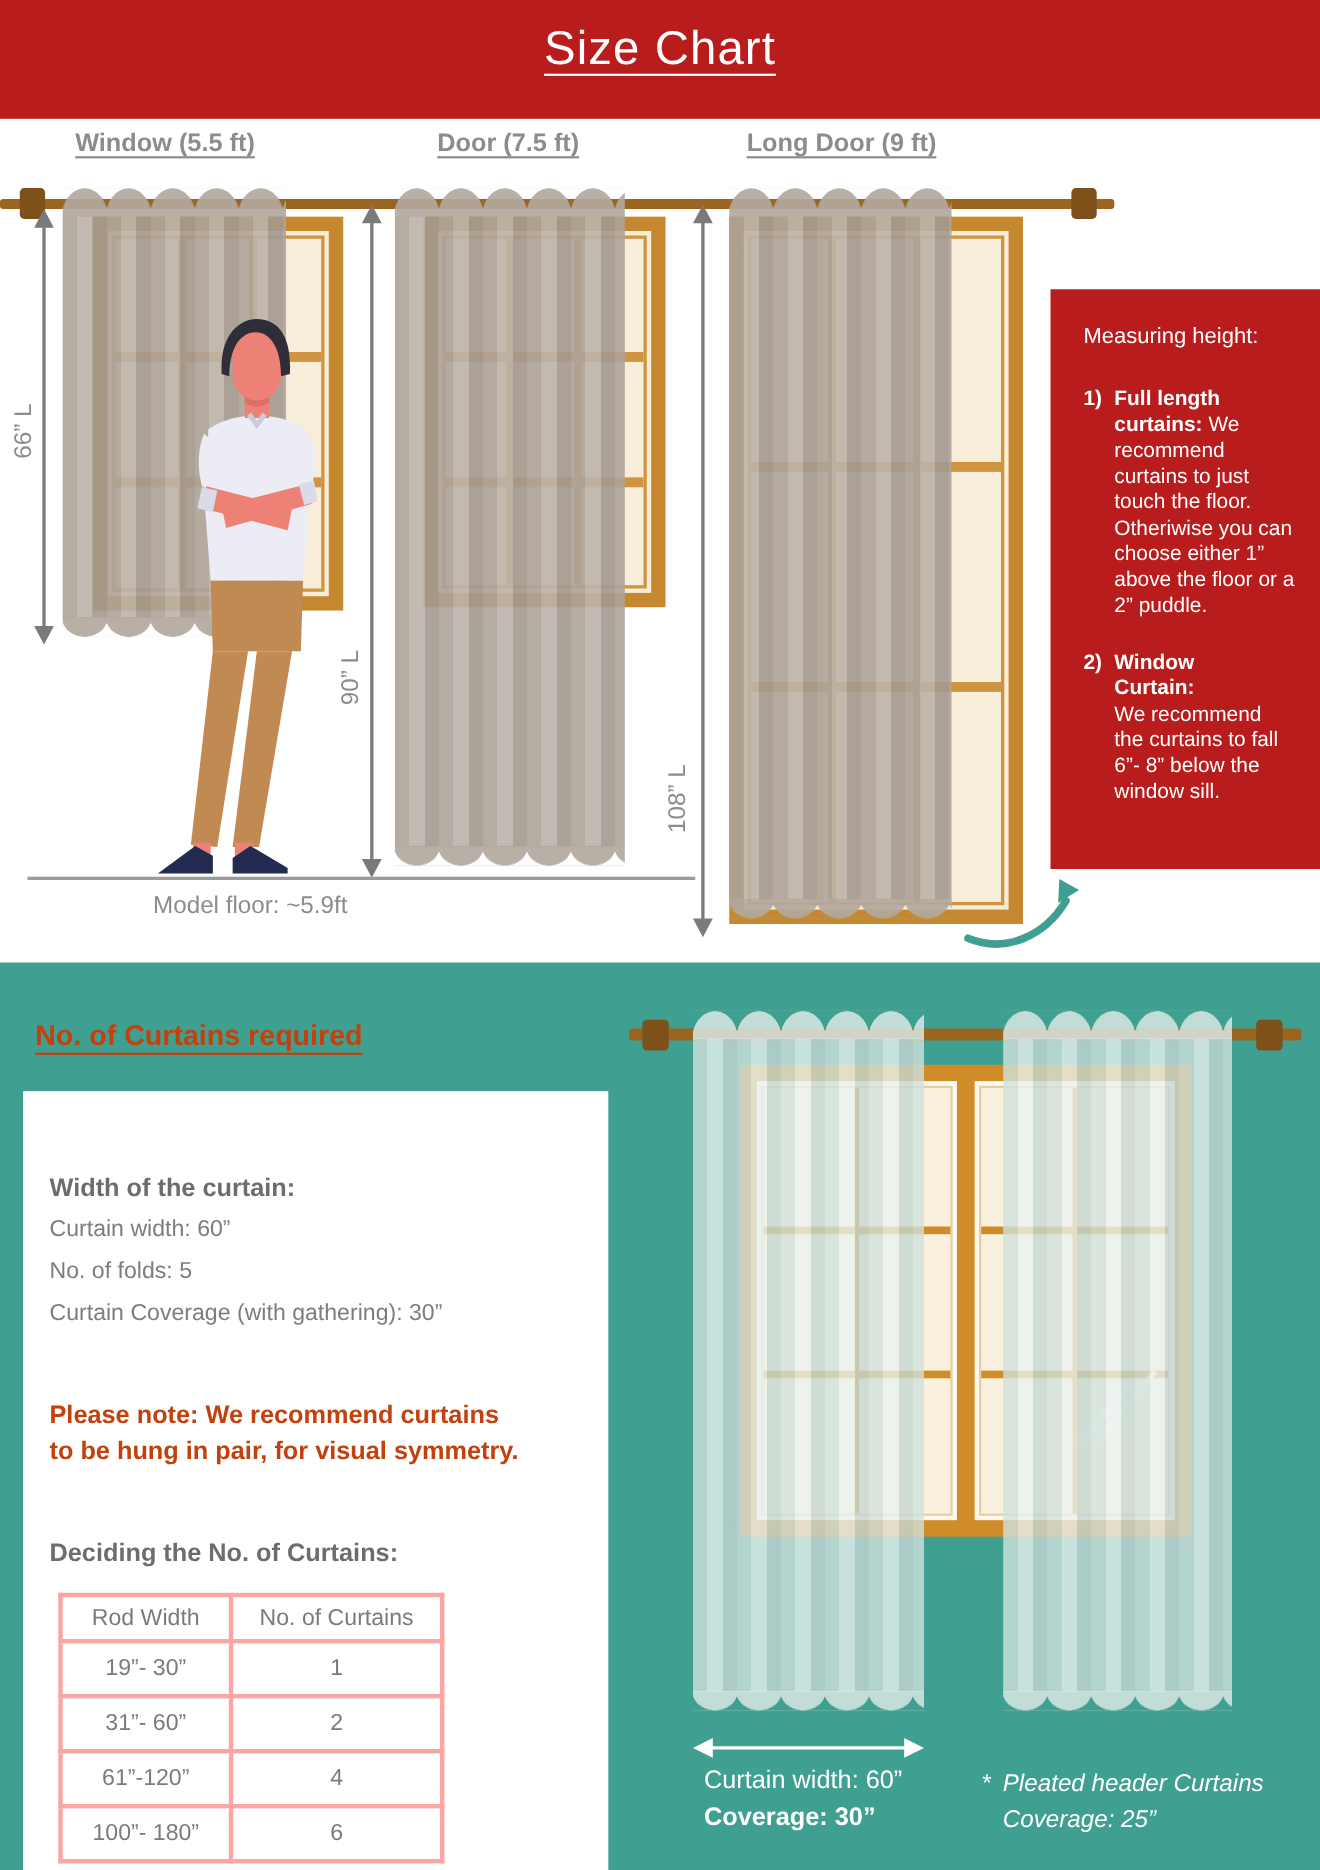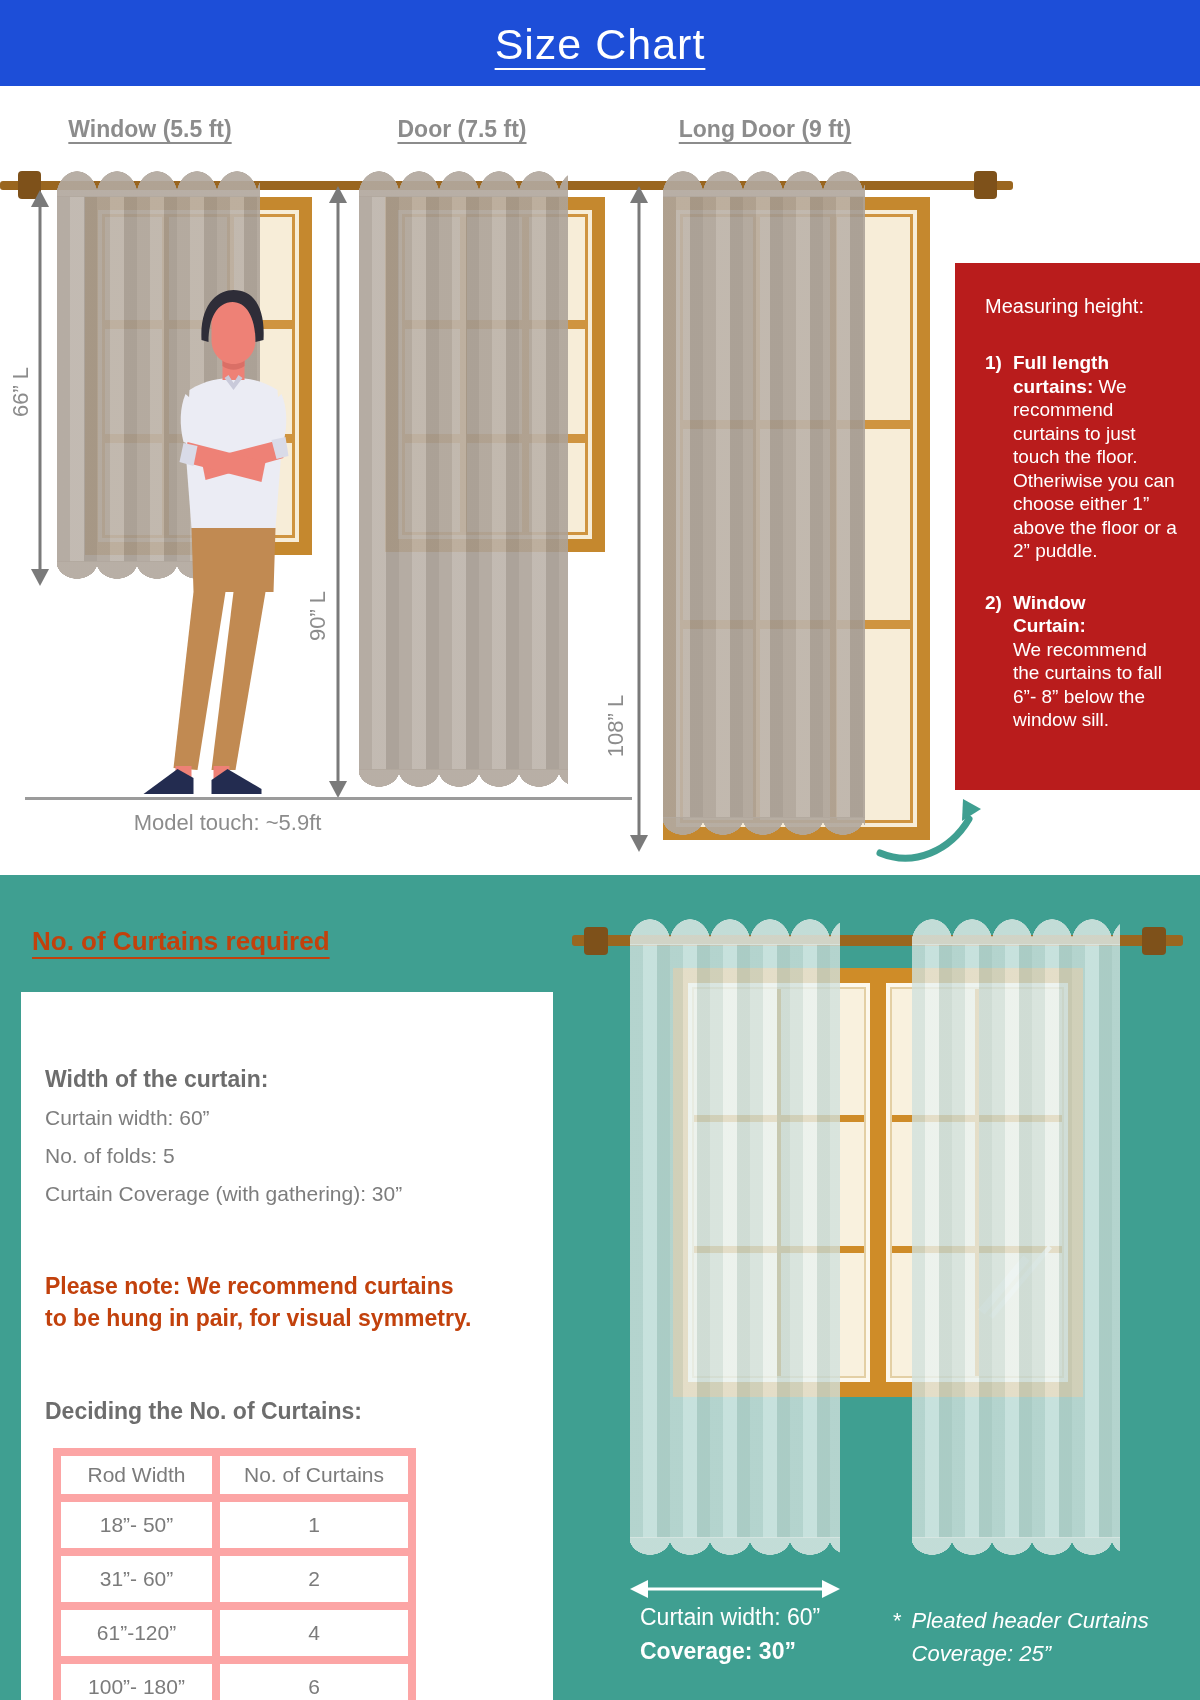--- a/index.html
+++ b/index.html
@@ -1,20 +1,20 @@
 <!DOCTYPE html>
 <html><head>
 <meta charset="utf-8">
 <style>
   html,body{margin:0;padding:0;background:#ffffff;}
   #stage{position:relative;width:1200px;height:1700px;overflow:hidden;
          font-family:"Liberation Sans",sans-serif;background:#ffffff;}
 
   
-  .band-top{position:absolute;left:0;top:0;width:1200px;height:86px;background:#1d4ed8;}
+  .band-top{position:absolute;left:0;top:0;width:1200px;height:108px;background:#b91c1c;}
   .band-bottom{position:absolute;left:0;top:875px;width:1200px;height:825px;background:#3f9f91;}
   .page-title{position:absolute;left:0;top:20px;width:100%;text-align:center;
       color:#ffffff;font-size:43px;font-weight:500;letter-spacing:1px;
       text-decoration:underline;text-underline-offset:9px;text-decoration-thickness:2px;}
 
   
   .col-label{position:absolute;top:116px;width:230px;text-align:center;color:#8c8c8c;
       font-size:23px;font-weight:bold;text-decoration:underline;text-underline-offset:5px;}
   .cl1{left:35px;} .cl2{left:347px;} .cl3{left:650px;}
 
@@ -87,21 +87,21 @@
   
   .b-heading{position:absolute;left:32px;top:926px;color:#c2410c;font-size:26px;font-weight:bold;
       text-decoration:underline;text-underline-offset:7px;text-decoration-thickness:2px;}
   .card{position:absolute;left:21px;top:992px;width:532px;height:708px;background:#ffffff;}
   .card-h{position:absolute;left:45px;color:#6d6d6d;font-size:23px;font-weight:bold;}
   .spec{position:absolute;left:45px;color:#7d7d7d;font-size:21px;}
   .note{position:absolute;left:45px;top:1270px;width:430px;color:#c2410c;
       font-size:23px;font-weight:bold;line-height:32px;}
   .ctable{position:absolute;left:53px;top:1448px;border-collapse:collapse;
       color:#7b7b7b;font-size:21px;}
-  .ctable th,.ctable td{border:8px solid #fca5a5;text-align:center;font-weight:normal;}
+  .ctable th,.ctable td{border:4px solid #fca5a5;text-align:center;font-weight:normal;}
   .ctable th{width:149px;height:36px;} .ctable th+th{width:186px;}
   .ctable td{height:44px;}
 
   
   .bwin{position:absolute;left:673px;top:968px;width:410px;height:429px;background:#cf8c28;}
   .panel{position:absolute;top:15px;bottom:15px;width:182px;background:#f9f1de;
      box-shadow:inset 0 0 0 4px #fdf8ec, inset 0 0 0 6px #e3cfa4;}
   .pl{left:15px;} .pr{right:15px;}
   .pmv{position:absolute;left:50%;margin-left:-2px;width:4px;top:6px;bottom:6px;background:#cf8c28;}
   .pmh{position:absolute;left:6px;right:6px;height:7px;background:#cf8c28;}
@@ -194,21 +194,21 @@
     <polygon points="48,153 62,156 58,176 44,172" fill="#d9dbe8"></polygon>
     <path d="M56,238 L140,238 L138,302 L58,302 Z" fill="#c18a52"></path>
     <path d="M58,302 L90,302 L62,480 L38,478 Z" fill="#c18a52"></path>
     <path d="M98,302 L130,302 L100,480 L76,480 Z" fill="#c18a52"></path>
     <rect x="40" y="476" width="16" height="14" fill="#ee8176"></rect>
     <rect x="78" y="476" width="16" height="14" fill="#ee8176"></rect>
     <path d="M8,504 L42,479 L58,488 L58,504 Z" fill="#232c50"></path>
     <path d="M76,504 L76,490 L92,479 L126,499 L126,504 Z" fill="#232c50"></path>
   </svg>
 
-  <div class="model-height">Model touch: ~5.9ft</div>
+  <div class="model-height">Model floor: ~5.9ft</div>
 
   <div class="mbox">
     <div class="mbox-title">Measuring height:</div>
     <div class="mitem">
       <span class="num">1)</span>
       <span class="body"><span class="bold">Full length curtains:</span><span class="rest"> We recommend curtains to just touch the floor. Otheriwise you can choose either 1” above the floor or a 2” puddle.</span></span>
     </div>
     <div class="mitem block-bold">
       <span class="num">2)</span>
       <span class="body">
@@ -237,21 +237,21 @@
 
   <table class="ctable">
     <thead>
       <tr>
         <th>Rod Width</th>
         <th>No. of Curtains</th>
       </tr>
     </thead>
     <tbody>
       <tr>
-        <td>18”- 50”</td>
+        <td>19”- 30”</td>
         <td>1</td>
       </tr>
       <tr>
         <td>31”- 60”</td>
         <td>2</td>
       </tr>
       <tr>
         <td>61”-120”</td>
         <td>4</td>
       </tr>

